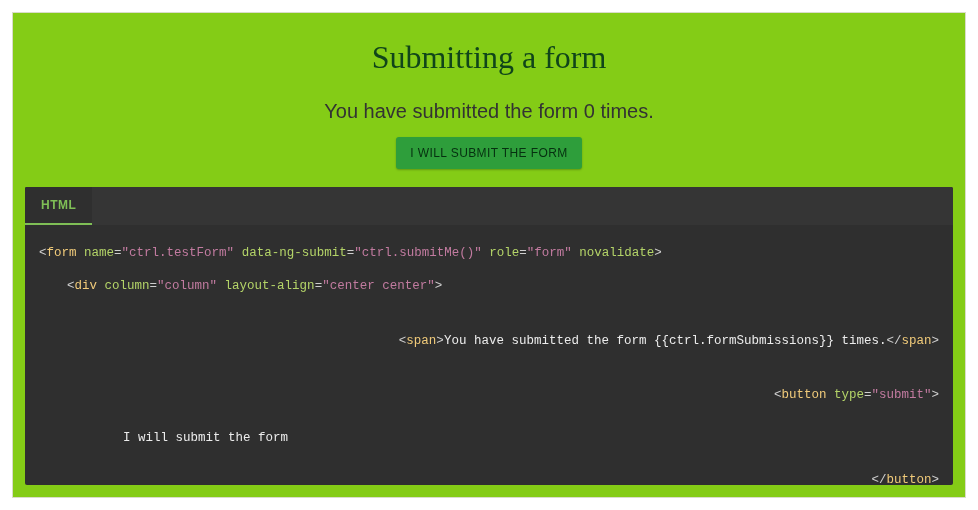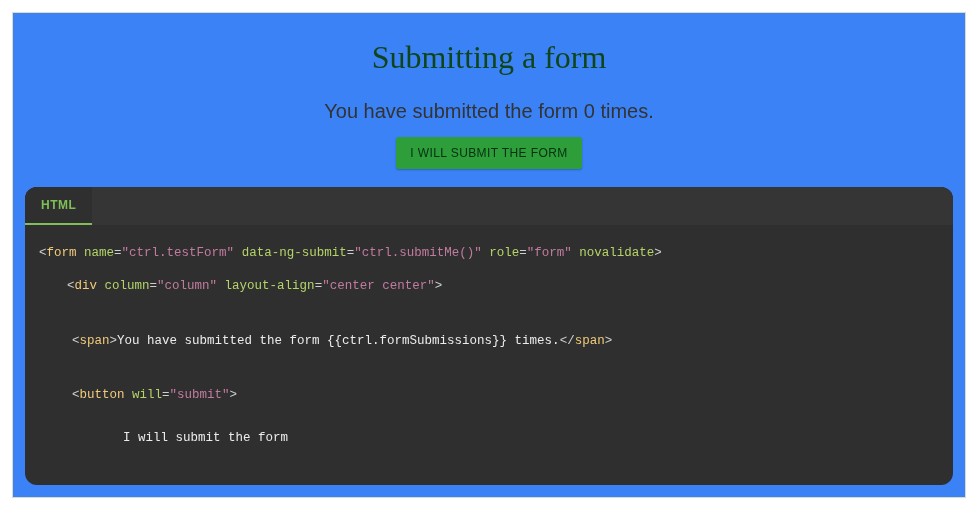--- a/index.html
+++ b/index.html
@@ -4,21 +4,21 @@
 <style>
   * { box-sizing: border-box; margin: 0; padding: 0; }
   html, body { width: 978px; height: 510px; }
   body {
     font-family: Arial, Helvetica, sans-serif;
     background: #ffffff;
     padding: 12px;
   }
   .card {
     border: 1px solid #d9dcc9;
-    background: #3b82f6;
+    background: #84cc16;
     width: 100%;
     height: 486px;
     padding: 18px 12px 12px 12px;
     display: flex;
     flex-direction: column;
     align-items: center;
   }
   .title {
     font-family: Georgia, "Times New Roman", serif;
     font-size: 32px;
@@ -48,21 +48,21 @@
     font-size: 12px;
     font-weight: 500;
     letter-spacing: 0.4px;
     cursor: pointer;
     box-shadow: 0 1px 2px rgba(0,0,0,0.25);
   }
   .code-panel {
     width: 100%;
     flex: 1;
     background: #2f2f2f;
-    border-radius: 12px;
+    border-radius: 2px;
     display: flex;
     flex-direction: column;
     overflow: hidden;
   }
   .tabs {
     display: flex;
     height: 38px;
     background: #353535;
     font-size: 12px;
     font-weight: 700;
@@ -89,21 +89,21 @@
     color: #e8e8e8;
     white-space: pre;
     overflow: auto;
   }
   .punct { color: #cfcfcf; }
   .name  { color: #f1cb7a; }
   .attr  { color: #b4d468; }
   .val   { color: #c27ba0; }
   .txt   { color: #ececec; }
   .ind1 { margin-left: 28px; display: block; }
-  .ind2 { margin-left: 33px; display: block; }
+  .ind2 { margin-left: 56px; display: block; text-align: right; }
   .ind3 { margin-left: 84px; display: block; }
   .blank { height: 12px; }
 </style>
 </head>
 <body>
 
 <div class="card">
 
   <h1 class="title">Submitting a form</h1>
 
@@ -114,21 +114,22 @@
   </div>
 
   <div class="code-panel">
     <div class="tabs">
       <div class="tab active">HTML</div>
     </div>
 
     <div class="code-body"><span><span class="punct">&lt;</span><span class="name">form</span><span class="punct"> </span><span class="attr">name</span><span class="punct">=</span><span class="val">"ctrl.testForm"</span><span class="punct"> </span><span class="attr">data-ng-submit</span><span class="punct">=</span><span class="val">"ctrl.submitMe()"</span><span class="punct"> </span><span class="attr">role</span><span class="punct">=</span><span class="val">"form"</span><span class="punct"> </span><span class="attr">novalidate</span><span class="punct">&gt;</span></span>
 <div class="blank"></div><span class="ind1"><span class="punct">&lt;</span><span class="name">div</span><span class="punct"> </span><span class="attr">column</span><span class="punct">=</span><span class="val">"column"</span><span class="punct"> </span><span class="attr">layout-align</span><span class="punct">=</span><span class="val">"center center"</span><span class="punct">&gt;</span></span>
 <div class="blank"></div><span class="ind2"><span class="punct">&lt;</span><span class="name">span</span><span class="punct">&gt;</span><span class="txt">You have submitted the form {{ctrl.formSubmissions}} times.</span><span class="punct">&lt;/</span><span class="name">span</span><span class="punct">&gt;</span></span>
-<div class="blank"></div><span class="ind2"><span class="punct">&lt;</span><span class="name">button</span><span class="punct"> </span><span class="attr">will</span><span class="punct">=</span><span class="val">"submit"</span><span class="punct">&gt;</span></span>
+<div class="blank"></div><span class="ind2"><span class="punct">&lt;</span><span class="name">button</span><span class="punct"> </span><span class="attr">type</span><span class="punct">=</span><span class="val">"submit"</span><span class="punct">&gt;</span></span>
 <span class="ind3 txt">I will submit the form</span>
+<span class="ind2"><span class="punct">&lt;/</span><span class="name">button</span><span class="punct">&gt;</span></span>
 
 
 
 
 </div>
   </div>
 </div>
 
 </body></html>

